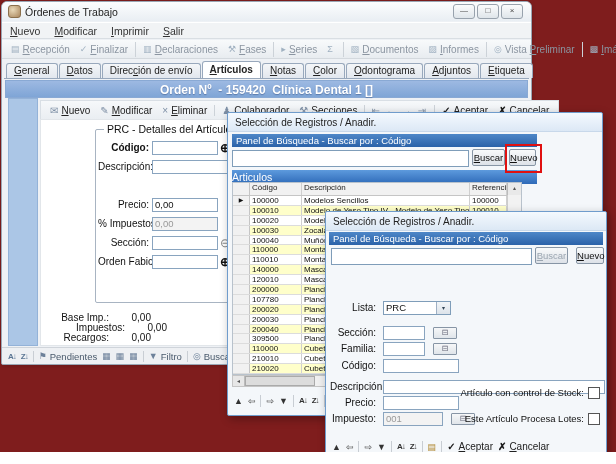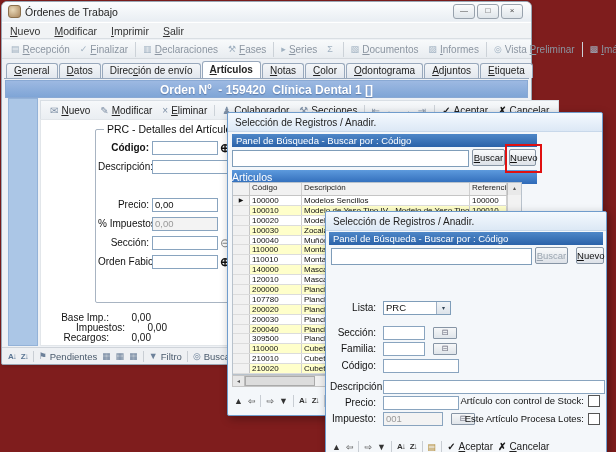--- a/index.html
+++ b/index.html
@@ -497,21 +497,21 @@
       <input class="d2in" style="width: 70px;" value="">
     </div>
     <div class="d2row" style="left:4px;top:167px">
       <span class="d2lbl">Descripción:</span>
       <input class="d2in" style="width: 216px;" value="">
     </div>
     <div class="d2row" style="left:4px;top:183px">
       <span class="d2lbl">Precio:</span>
       <input class="d2in" style="width: 70px;" value="">
     </div>
-    <div class="d2chk" style="top:181px">
+    <div class="d2chk" style="top:173px">
       <span>Artículo con control de  Stock:</span>
       <span class="cbx"></span>
     </div>
     <div class="d2row" style="left:4px;top:199px">
       <span class="d2lbl">Impuesto:</span>
       <input class="d2in dis" style="width: 54px;" value="001">
       <button class="mini">⊟</button>
     </div>
     <div class="d2chk" style="top:199px">
       <span>Este Artículo Procesa Lotes:</span>

